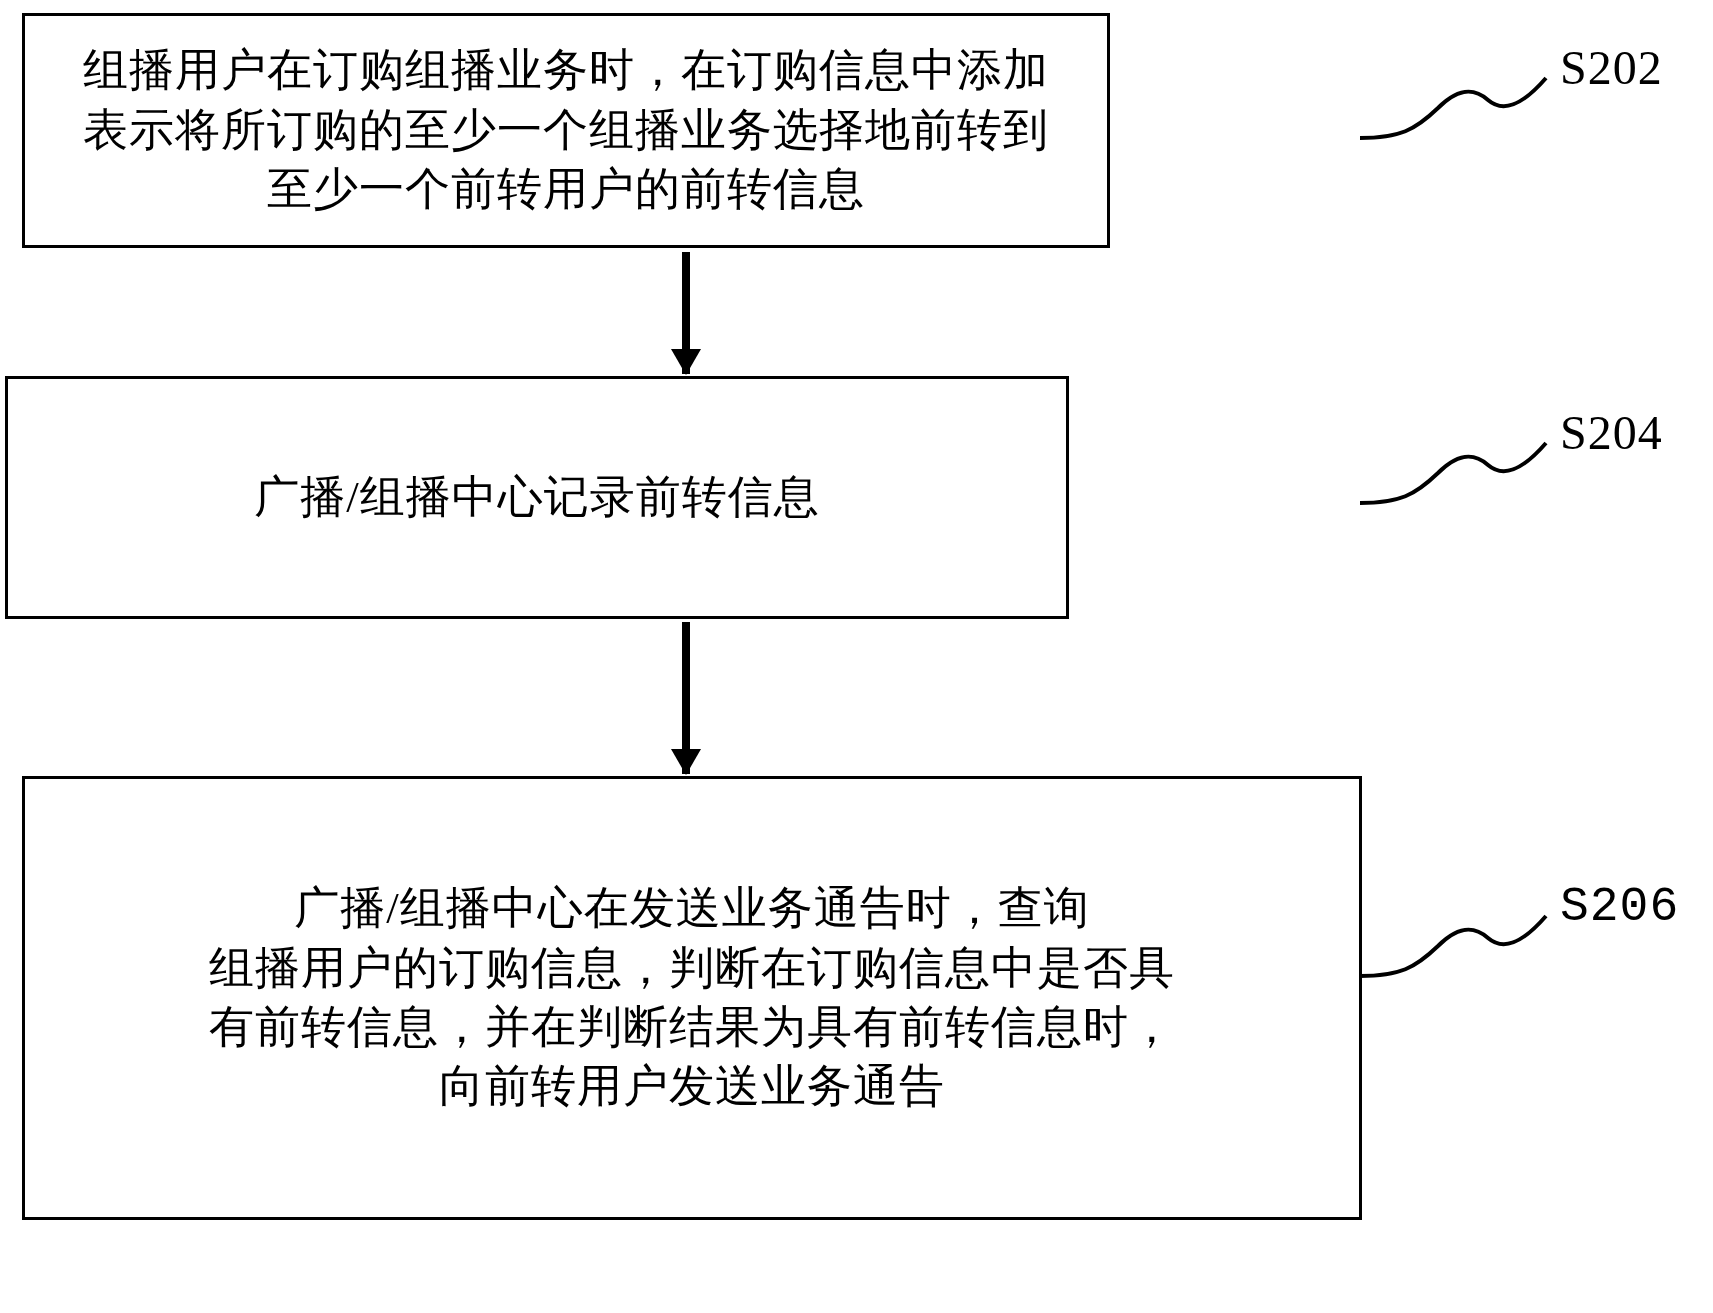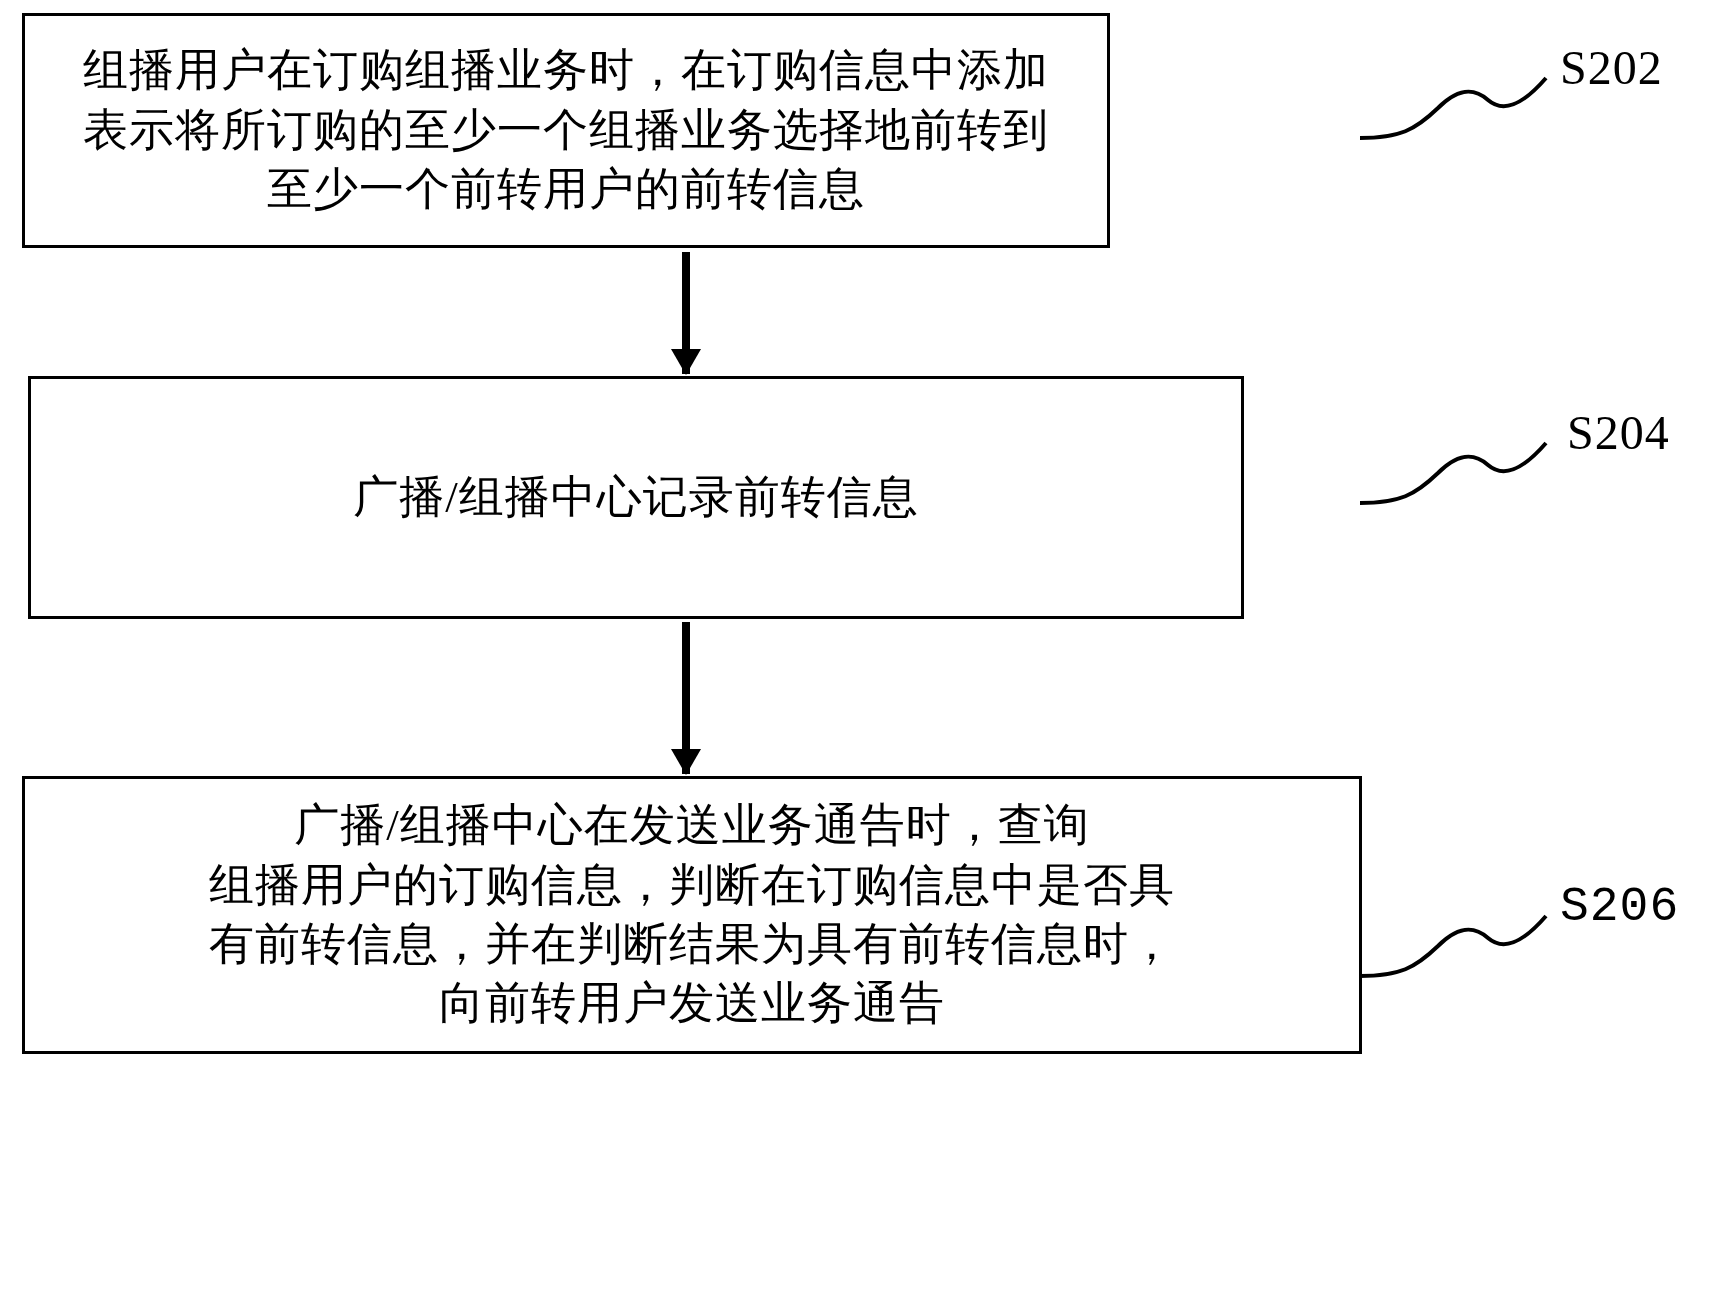--- a/index.html
+++ b/index.html
@@ -40,31 +40,31 @@
 
   
   #box-s202 {
     left: 22px;
     top: 13px;
     width: 1088px;
     height: 235px;
   }
   
   #box-s204 {
-    left: 28px;
+    left: 5px;
     top: 376px;
-    width: 1216px;
+    width: 1064px;
     height: 243px;
   }
   
   #box-s206 {
     left: 22px;
     top: 776px;
     width: 1340px;
-    height: 278px;
+    height: 444px;
   }
 
   
   .arrow {
     position: absolute;
     width: 8px;
     background: #000000;
   }
   .arrow .head {
     position: absolute;
@@ -89,21 +89,21 @@
   }
 
   
   .step-label {
     position: absolute;
     font-size: 48px;
     letter-spacing: 1px;
     white-space: nowrap;
   }
   #label-s202 { left: 1560px; top: 40px; }
-  #label-s204 { left: 1560px; top: 405px; margin-left: 7px; }
+  #label-s204 { left: 1560px; top: 405px; }
   #label-s206 { left: 1560px; top: 880px; font-family: Liberation Mono, monospace; }
 
   .connector {
     position: absolute;
   }
   #conn-s202 { left: 1360px; top: 60px; }
   #conn-s204 { left: 1360px; top: 425px; }
   #conn-s206 { left: 1360px; top: 898px; }
 </style>
 </head>

